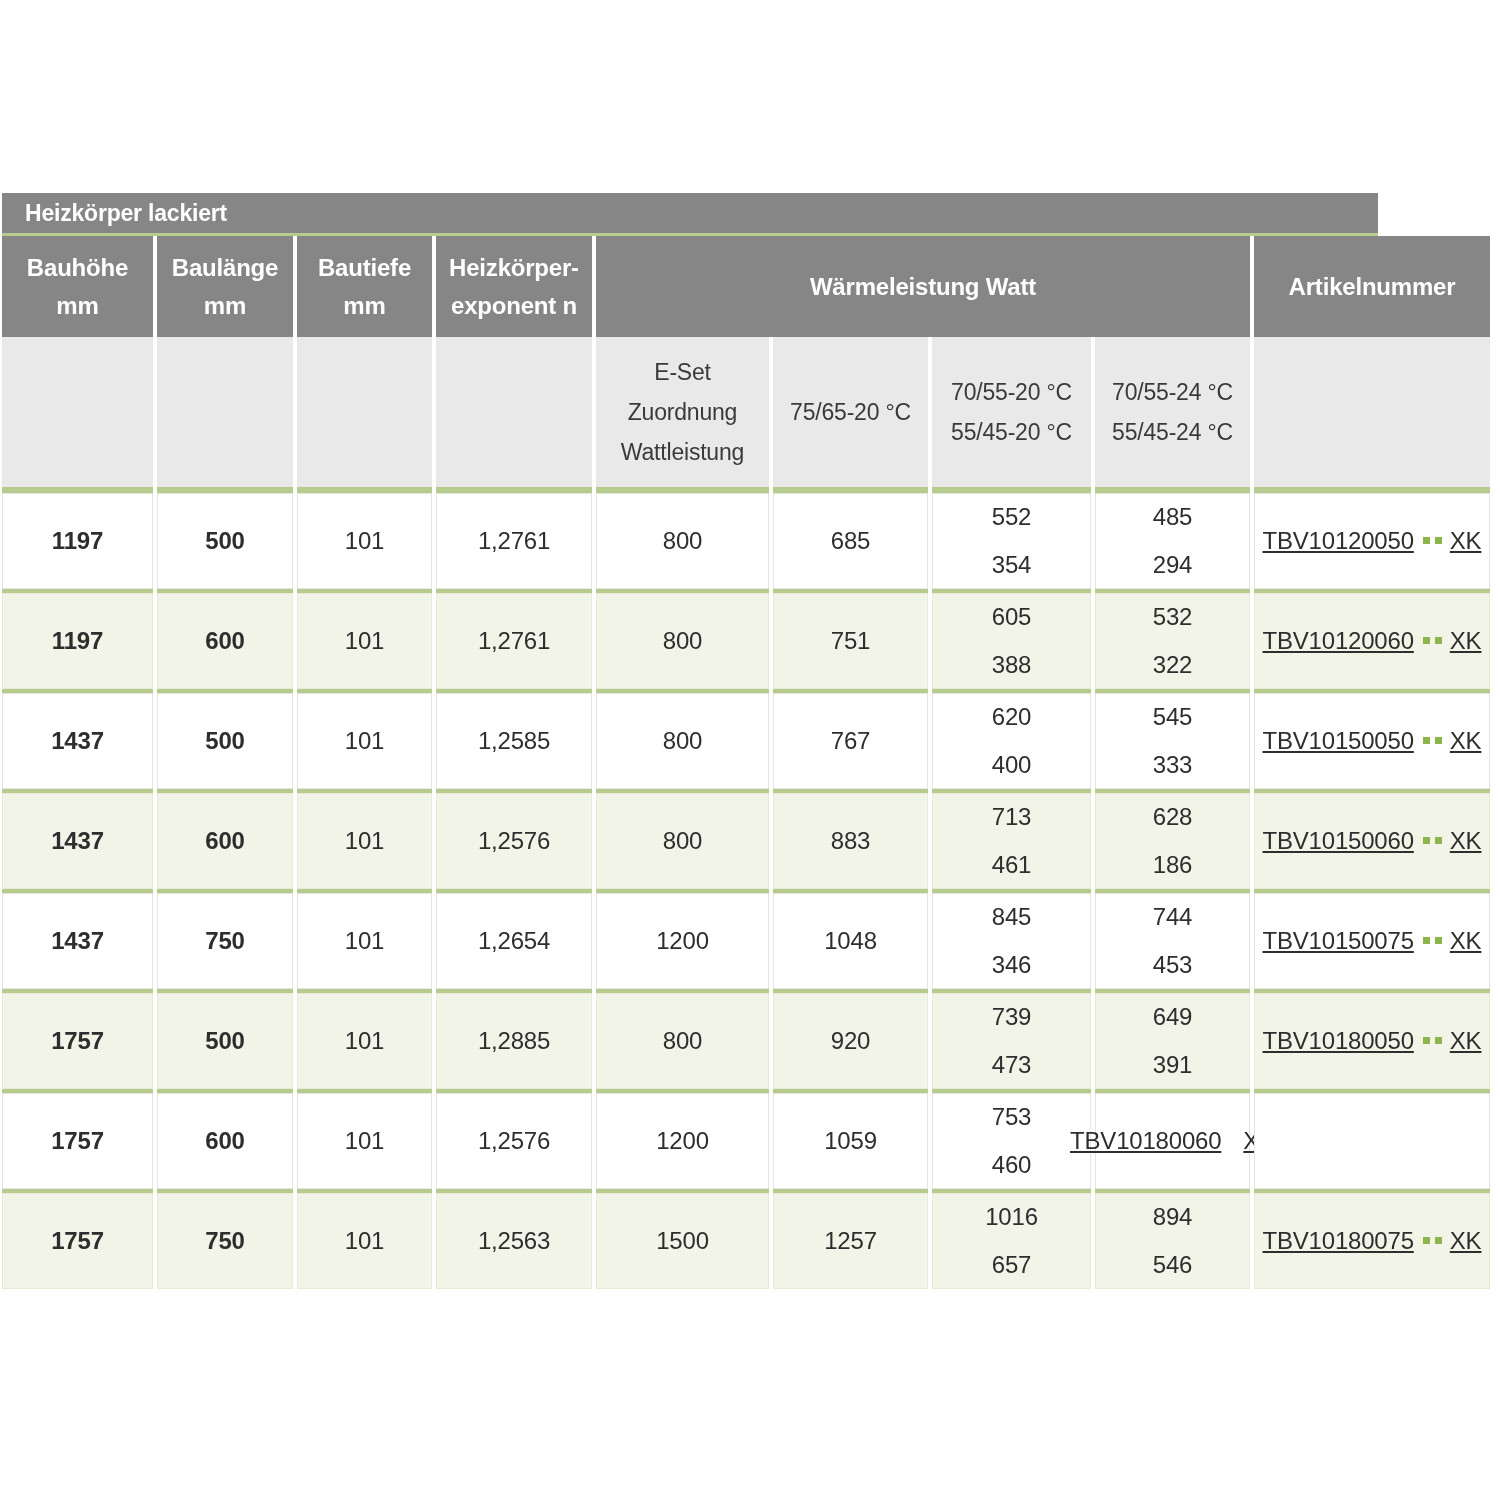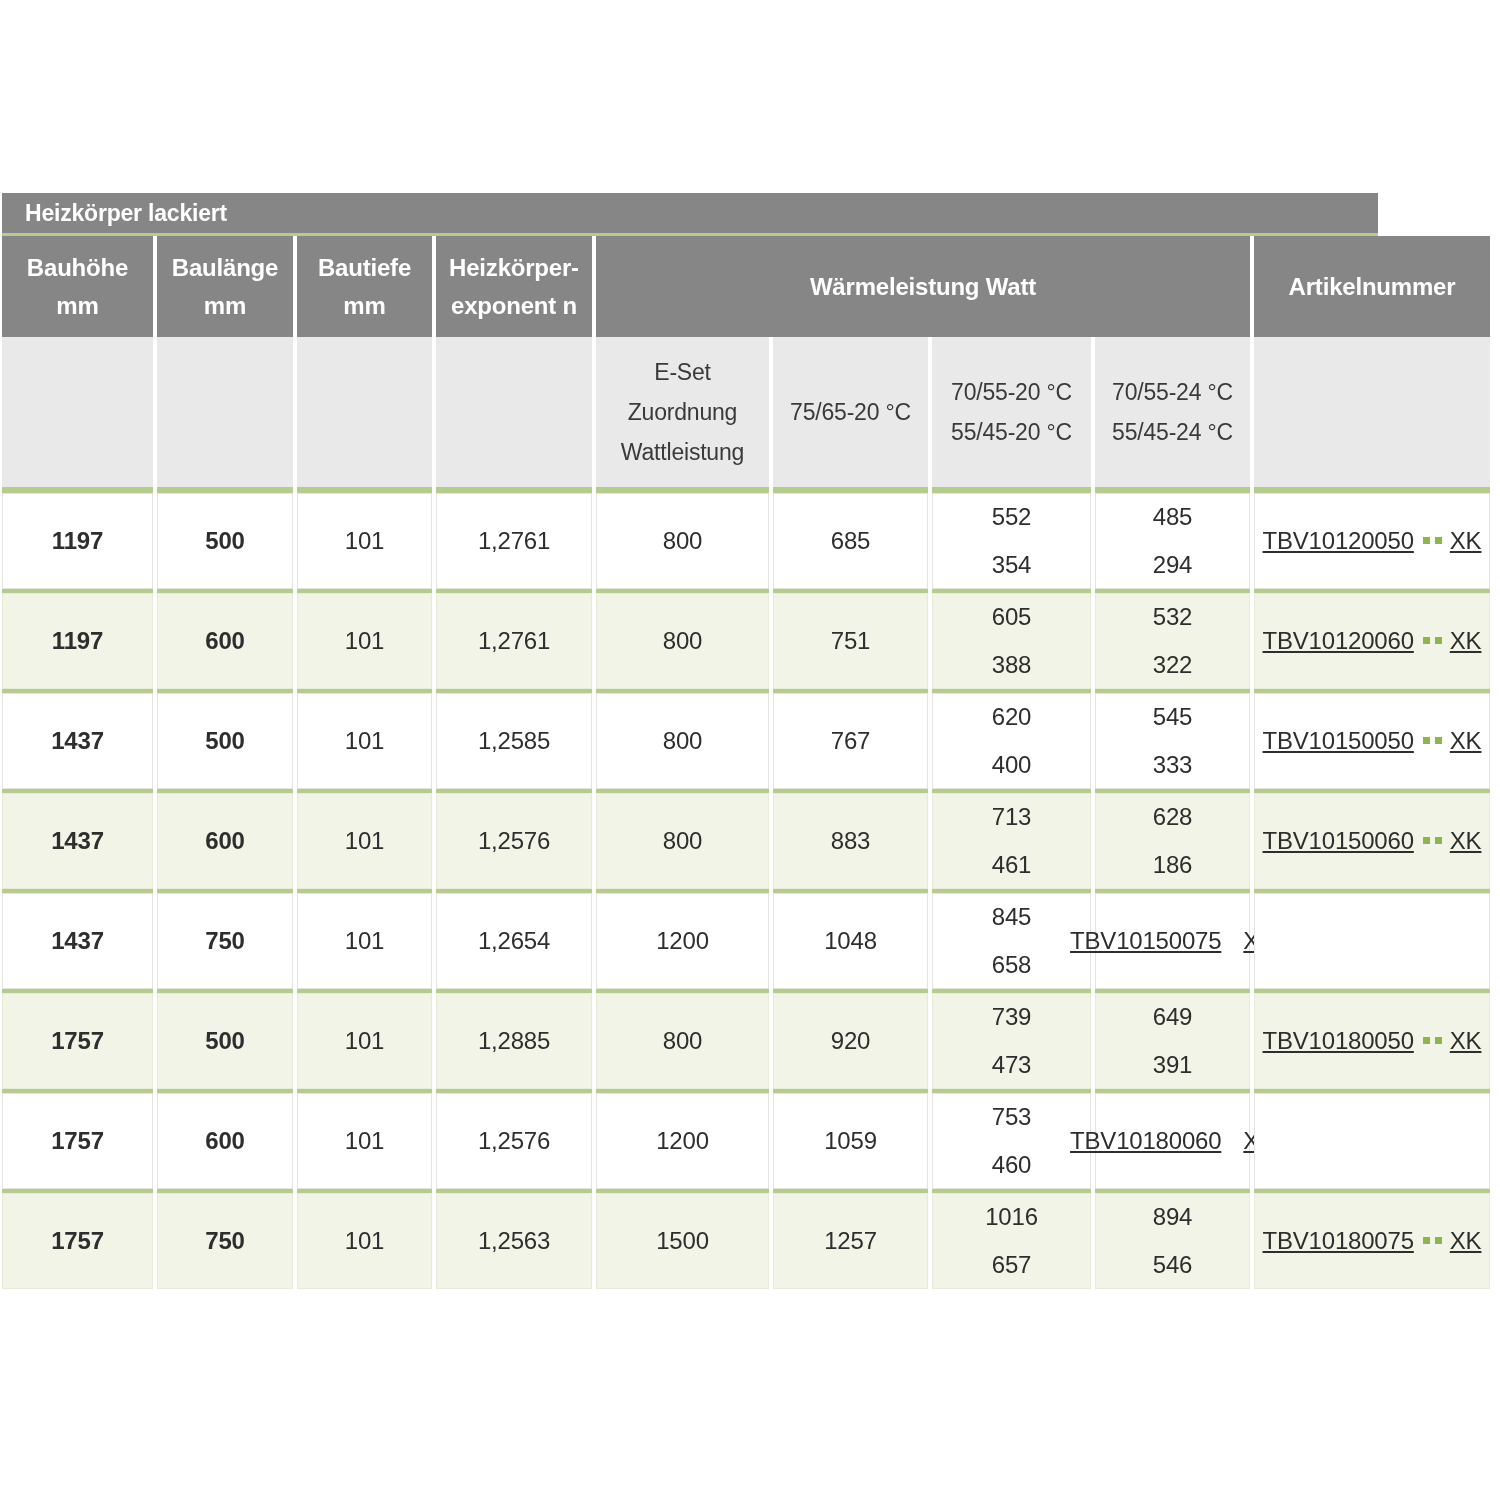--- a/index.html
+++ b/index.html
@@ -263,21 +263,23 @@
         <div class="sepcell"></div>
       </div>
       <div class="grid data-row row-white">
     <div class="cell bold">1437</div>
     <div class="cell bold">750</div>
     <div class="cell">101</div>
     <div class="cell">1,2654</div>
     <div class="cell">1200</div>
     <div class="cell">1048</div>
     <div class="cell">845
-658</div>
+346</div>
+    <div class="cell">744
+453</div>
     <div class="cell artikel">
       <span>TBV10150075</span>
       <span class="dot d1"></span>
       <span class="dot d2"></span>
       <span>XK</span>
     </div>
     <div class="cell"></div>
   </div>
       <div class="grid sep">
         <div class="sepcell"></div>

